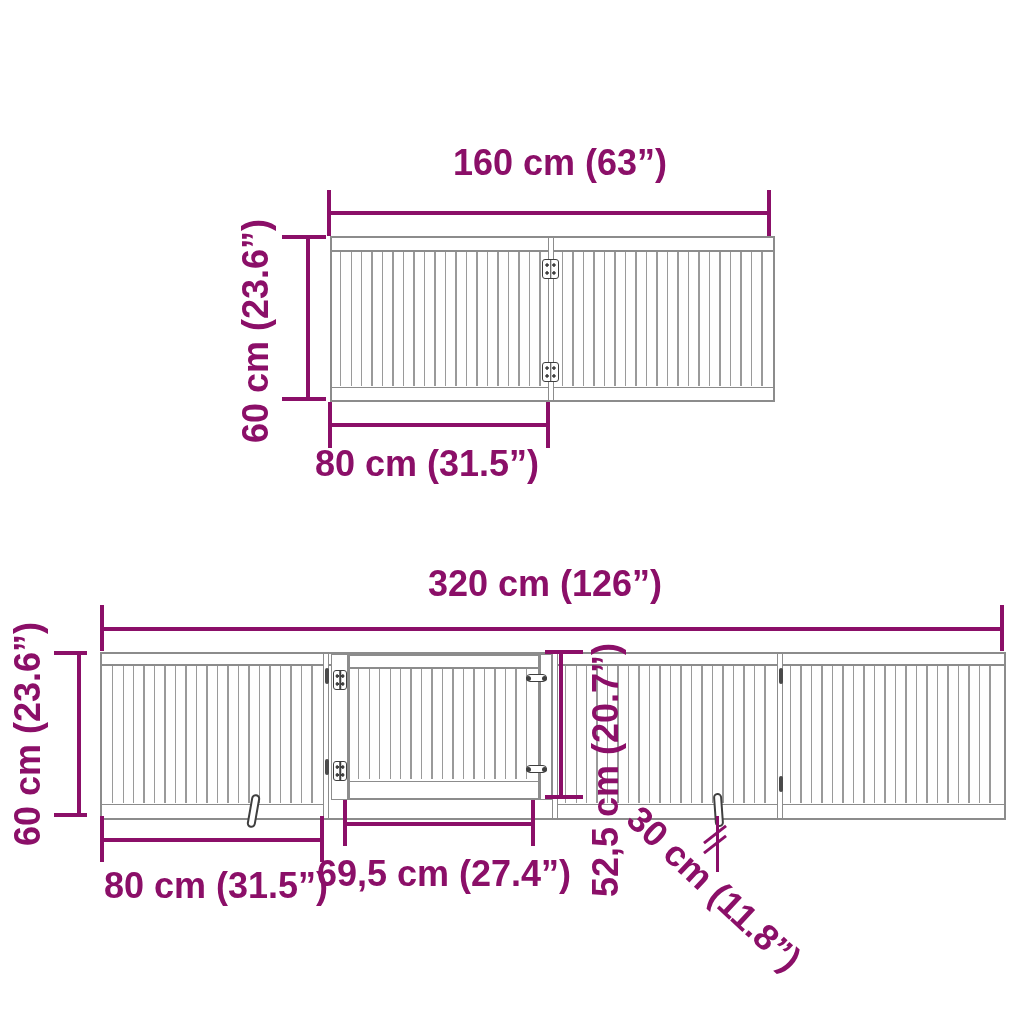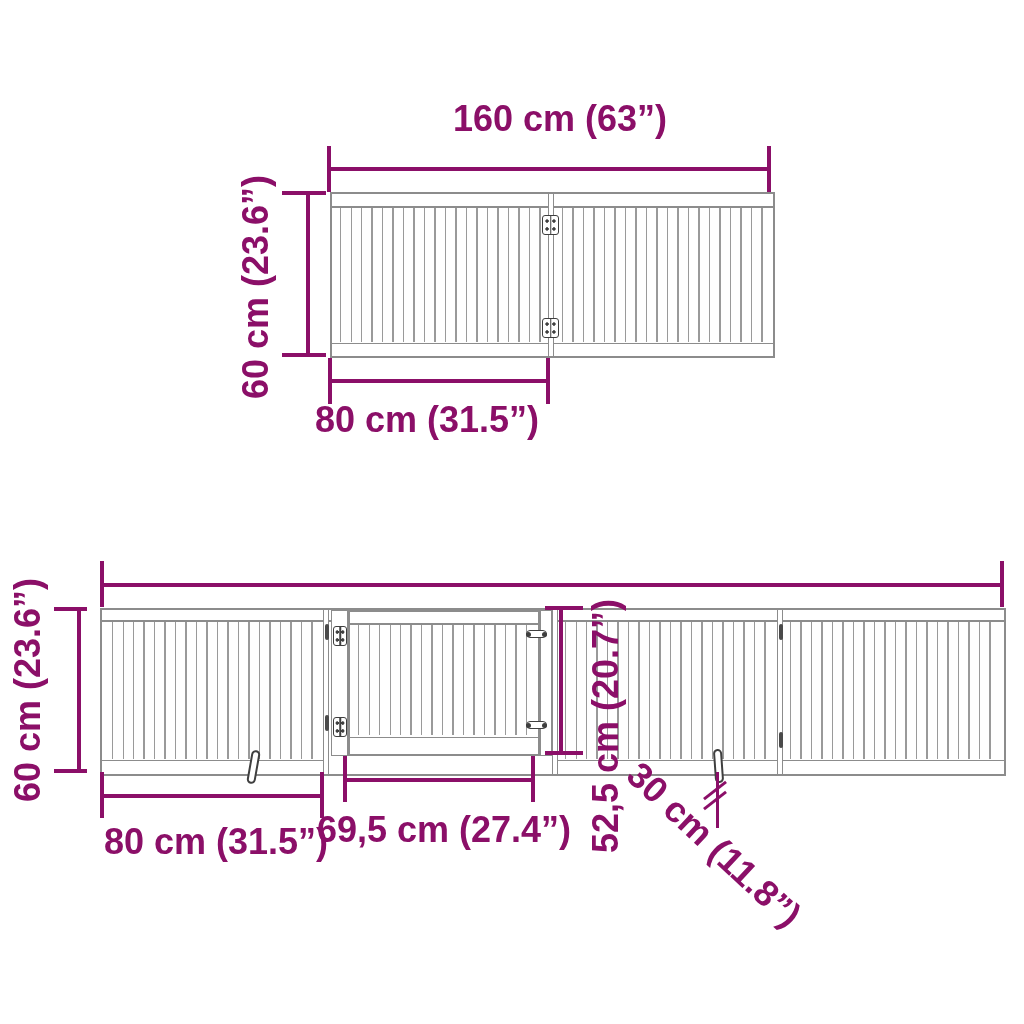--- a/index.html
+++ b/index.html
@@ -1,21 +1,21 @@
 <!DOCTYPE html>
 <html style="--dimension: #8B0F68; --outline: #8C8C8C; --slat: #9A9A9A; --hardware: #3F3F3F;"><head>
 <meta charset="utf-8">
 <title>Foldable Dog Gate — Dimension Diagram</title>
 <style>
   html,body{margin:0;padding:0;background:#fff;}
   #canvas{
     position:relative;width:1024px;height:1024px;background:#fff;overflow:hidden;
     font-family:"Liberation Sans","DejaVu Sans",sans-serif;
   }
-  .abs{position:absolute;}
+  .abs{position:absolute;margin-top:44px;}
   
   .dim{position:absolute;background:var(--dimension);}
   .dimlabel{
     position:absolute;color:var(--dimension);
     font-weight:700;font-size:36px;line-height:42px;
     text-align:center;white-space:nowrap;letter-spacing:0px;
   }
   .rot90{transform:rotate(-90deg);}
   
   .gate{
@@ -140,20 +140,21 @@
       <div class="latch" style="left:424px;top:20px;"></div>
       <div class="latch" style="left:424px;top:111px;"></div>
     </div>
 
     <div class="foot" style="left:249px;top:280px;transform:rotate(10deg);"></div>
     <div class="foot" style="left:714px;top:279px;transform:rotate(-4deg);"></div>
 
     <div class="dim" style="left:102px;top:113px;width:902px;height:4px;"></div>
     <div class="dim" style="left:100px;top:91px;width:4px;height:46px;"></div>
     <div class="dim" style="left:1000px;top:91px;width:4px;height:46px;"></div>
+    <div class="dimlabel" style="left:345px;top:49px;width:400px;">320 cm (126”)</div>
 
     <div class="dim" style="left:77px;top:139px;width:4px;height:164px;"></div>
     <div class="dim" style="left:54px;top:137px;width:33px;height:4px;"></div>
     <div class="dim" style="left:54px;top:299px;width:33px;height:4px;"></div>
     <div class="dimlabel rot90" style="left:-142px;top:199px;width:340px;">60 cm (23.6”)</div>
 
     <div class="dim" style="left:559px;top:138px;width:4px;height:147px;"></div>
     <div class="dim" style="left:545px;top:136px;width:38px;height:4px;"></div>
     <div class="dim" style="left:545px;top:281px;width:38px;height:4px;"></div>
     <div class="dimlabel rot90" style="left:436px;top:235px;width:340px;">52,5 cm (20.7”)</div>

